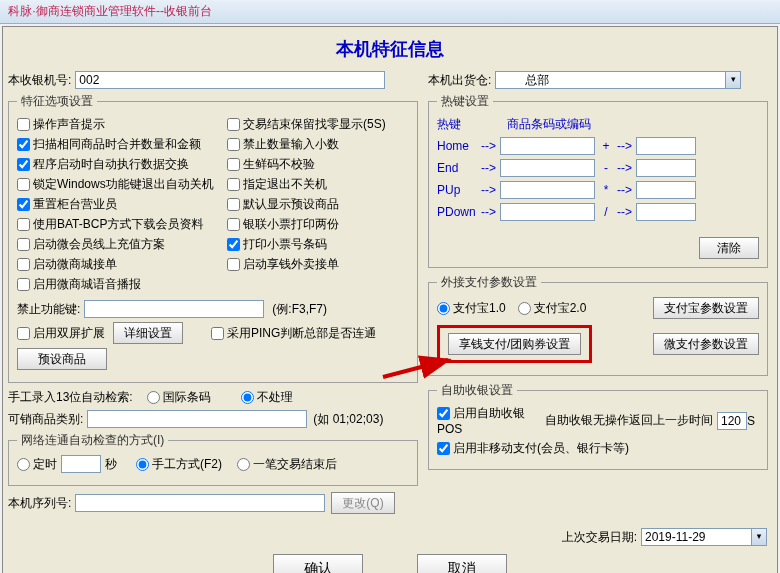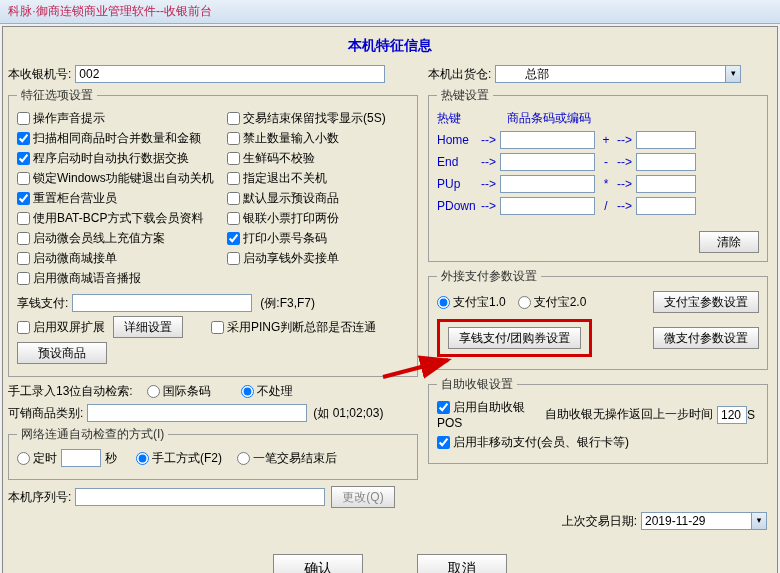--- a/index.html
+++ b/index.html
@@ -1,19 +1,19 @@
 <!DOCTYPE html>
 <html><head>
 <meta charset="utf-8">
 <style>
 * { box-sizing: border-box; margin: 0; padding: 0; }
 body { font-family: "Microsoft YaHei", SimSun, sans-serif; font-size: 12px; background: #f0f0f0; }
 .titlebar { background: linear-gradient(#e8f0f8, #d0e0f0); padding: 3px 8px; color: #c02050; font-size: 12px; border-bottom: 1px solid #aaa; }
 .main-window { background: #ece9d8; border: 1px solid #888; margin: 2px; padding: 5px; width: 776px; height: 567px; position: relative; }
-.title { text-align: center; color: #0000cc; font-size: 14px; font-weight: bold; margin: 5px 0 10px; }
+.title { text-align: center; color: #0000cc; font-size: 18px; font-weight: bold; margin: 5px 0 10px; }
 .row { display: flex; align-items: center; margin-bottom: 4px; }
 .lbl { color: #000000; margin-right: 4px; white-space: nowrap; }
 input[type="text"] { border: 1px solid #7f9db9; background: #fff; padding: 1px 3px; font-size: 12px; height: 18px; }
 input[type="checkbox"], input[type="radio"] { margin-right: 3px; vertical-align: middle; }
 fieldset { border: 1px solid #a0a0a0; padding: 6px 8px 8px; margin-bottom: 6px; position: relative; }
 legend { padding: 0 4px; color: #333; background: #ece9d8; }
 .btn { background: linear-gradient(#fff, #e0e0e0); border: 1px solid #888; padding: 2px 10px; font-size: 12px; cursor: pointer; height: 22px; }
 .btn-big { padding: 4px 30px; font-size: 14px; height: 30px; }
 .cols { display: flex; gap: 10px; }
 .left-col { width: 410px; }
@@ -106,21 +106,21 @@
               </div>
               <div class="cb-row">
                 <label class="cb-label"><input type="checkbox" checked="" style=""><span>打印小票号条码</span></label>
               </div>
               <div class="cb-row">
                 <label class="cb-label"><input type="checkbox" style=""><span>启动享钱外卖接单</span></label>
               </div>
             </div>
         </div>
         <div class="row" style="margin-top:4px">
-          <span class="lbl">享钱支付:</span>
+          <span class="lbl">禁止功能键:</span>
           <input type="text" style="width: 180px;">
           <span class="lbl" style="margin-left:8px">(例:F3,F7)</span>
         </div>
         <div class="row">
           <label class="cb-label"><input type="checkbox" style=""><span>启用双屏扩展</span></label>
           <button class="btn" style="margin-left:8px">详细设置</button>
           <label class="cb-label" style="margin-left:28px"><input type="checkbox" style=""><span>采用PING判断总部是否连通</span></label>
         </div>
         <div class="row">
           <button class="btn" style="width:90px">预设商品</button>
@@ -231,21 +231,21 @@
           <label><input type="checkbox" checked="" style=""><span>启用自助收银POS</span></label>
           <span class="lbl" style="margin-left:6px">自助收银无操作返回上一步时间</span>
           <input type="text" style="width: 30px;" value="120">
           <span class="lbl">S</span>
         </div>
         <div class="row">
           <label><input type="checkbox" checked="" style=""><span>启用非移动支付(会员、银行卡等)</span></label>
         </div>
       </fieldset>
 
-      <div style="position:absolute; bottom:58px; right:10px;">
+      <div style="position:absolute; bottom:42px; right:10px;">
         <div class="row">
           <span class="lbl">上次交易日期:</span>
           <div class="combo">
             <input type="text" style="width: 110px;" value="2019-11-29">
             <div class="dd">▾</div>
           </div>
         </div>
       </div>
     </div>
   </div>

